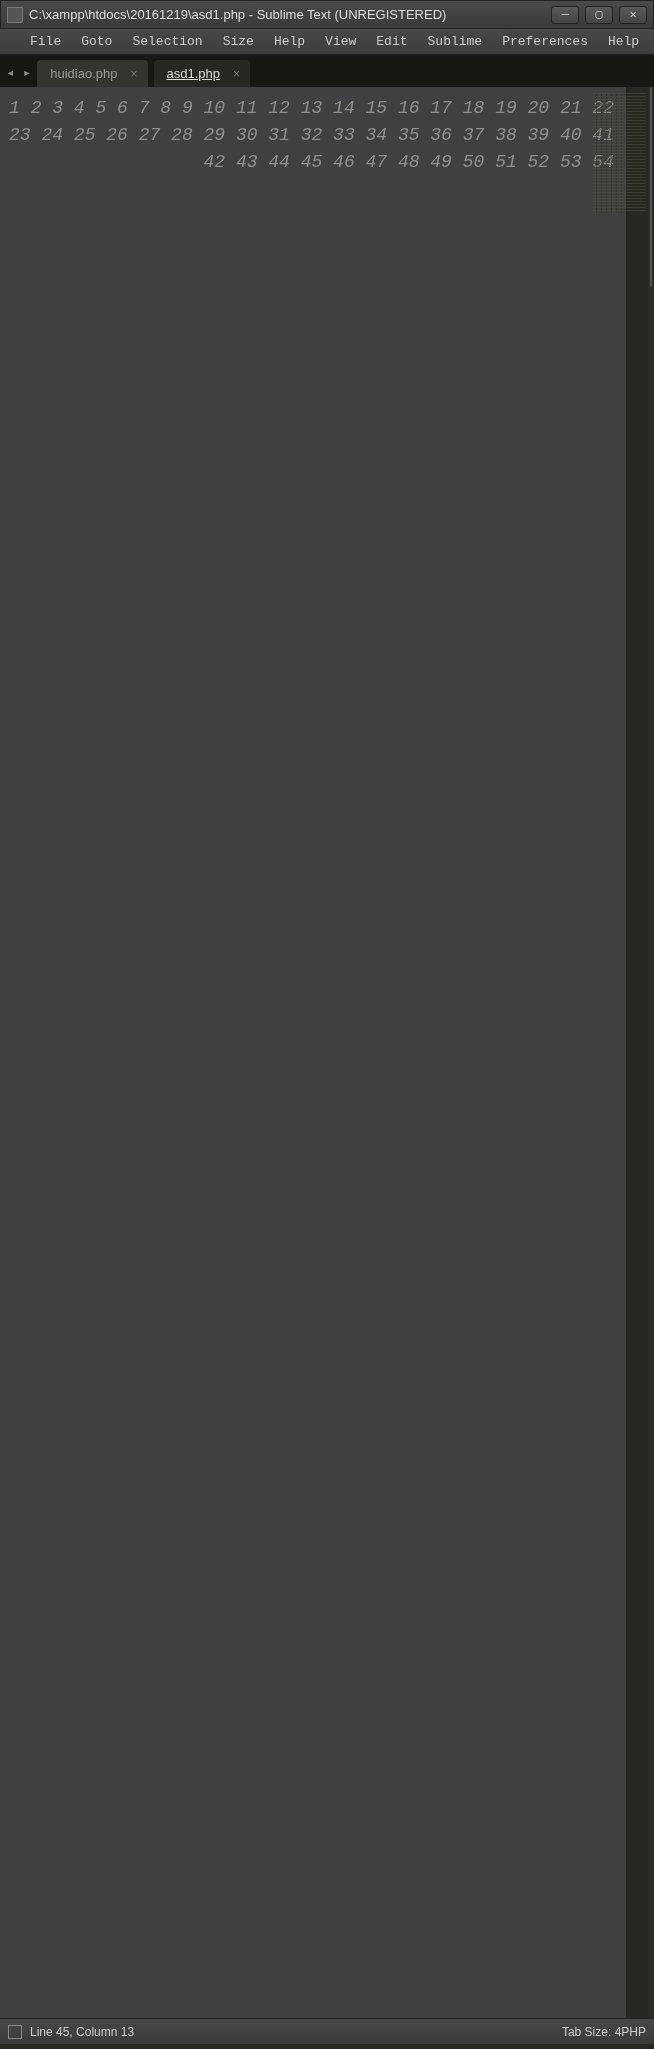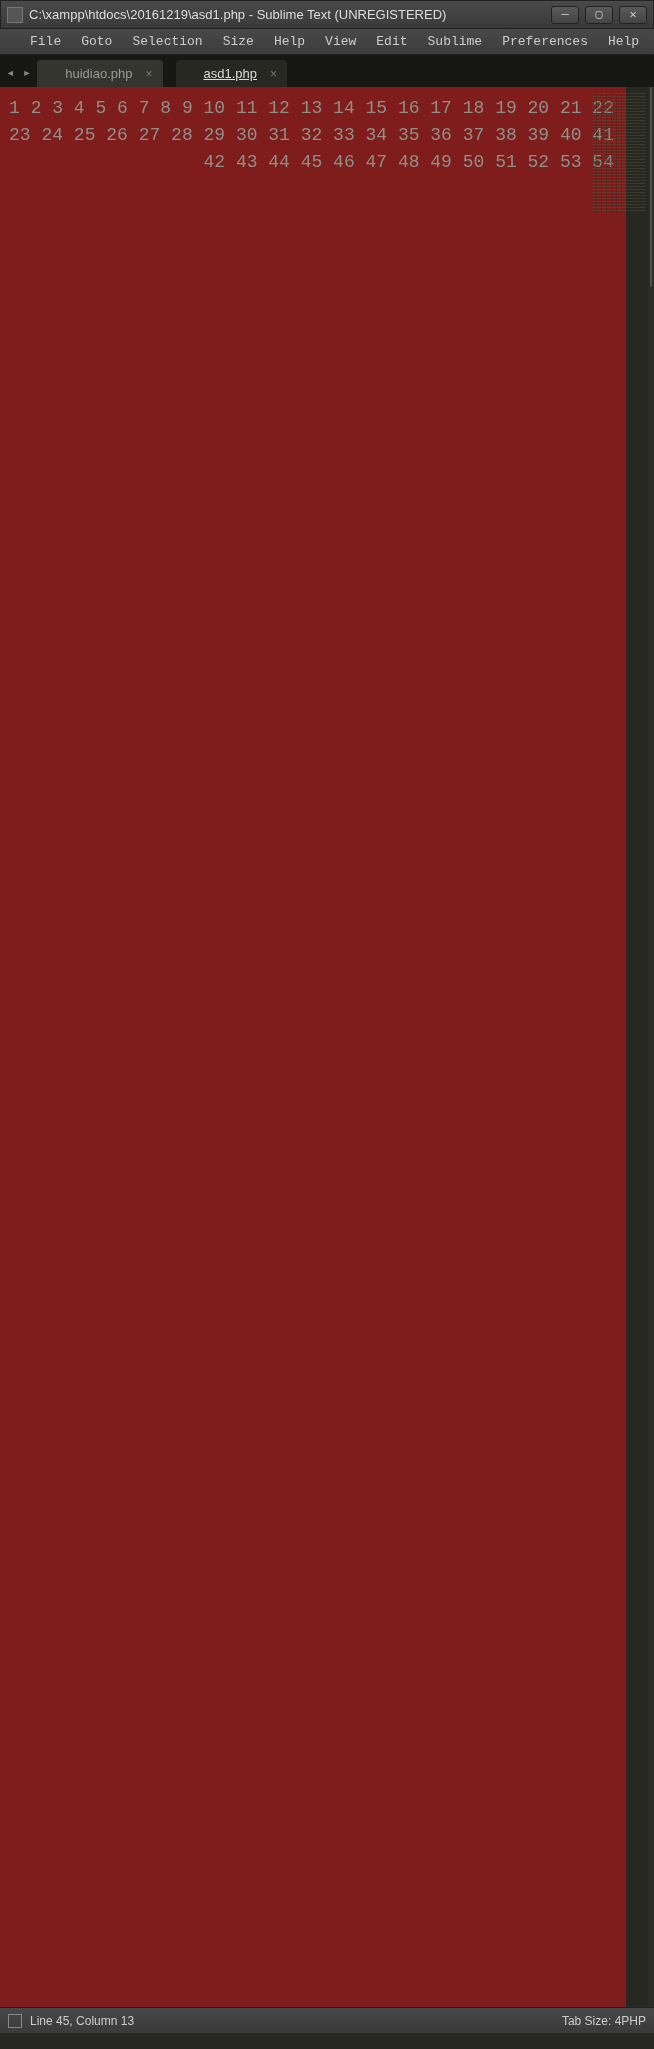--- a/index.html
+++ b/index.html
@@ -57,49 +57,50 @@
   background: #171814;
   height: 32px;
   display: flex;
   align-items: flex-end;
   padding-left: 4px;
 }
 .nav-arrows {
   color: #888; font-size: 14px; padding: 0 6px 6px 2px;
 }
 .tab {
-  padding: 6px 30px 6px 28px;
+  padding: 6px 30px 6px 13px;
   font-size: 13px;
   font-family: Tahoma, sans-serif;
   color: #999;
   background: #34352f;
   border-radius: 4px 4px 0 0;
-  margin-right: 13px;
+  margin-right: 6px;
   position: relative;
   cursor: pointer;
 }
 .tab.active { background: #272822; color: #ddd; text-decoration: underline; }
 .tab-close {
   position: absolute; right: 10px; top: 7px;
   color: #777; font-size: 12px;
 }
 .editor-wrap {
   display: flex;
   height: calc(100% - 28px - 26px - 32px - 26px);
   position: relative;
 }
 .gutter {
-  background: #7f1d1d;
+  background: #404040;
   color: #8f908a;
   font-size: 18px;
   text-align: right;
   padding: 8px 12px 8px 8px;
   line-height: 27px;
   user-select: none;
   min-width: 46px;
+  font-style: italic;
 }
 .code {
   flex: 1;
   padding: 8px 0;
   line-height: 27px;
   font-size: 18px;
   white-space: pre;
   position: relative;
   overflow: hidden;
 }
@@ -134,21 +135,21 @@
 .scroll-thumb {
   position: absolute;
   top: 0; left: 2px; right: 2px;
   height: 200px;
   background: #52534a;
   border-radius: 2px;
 }
 
 .statusbar {
   position: absolute;
-  bottom: 16px; left: 0; right: 0;
+  bottom: 5px; left: 0; right: 0;
   height: 26px;
   background: linear-gradient(#484848,#3a3a3a);
   border-top: 1px solid #222;
   display: flex;
   align-items: center;
   font-size: 12px;
   font-family: Tahoma, sans-serif;
   color: #ccc;
   padding: 0 8px;
 }

